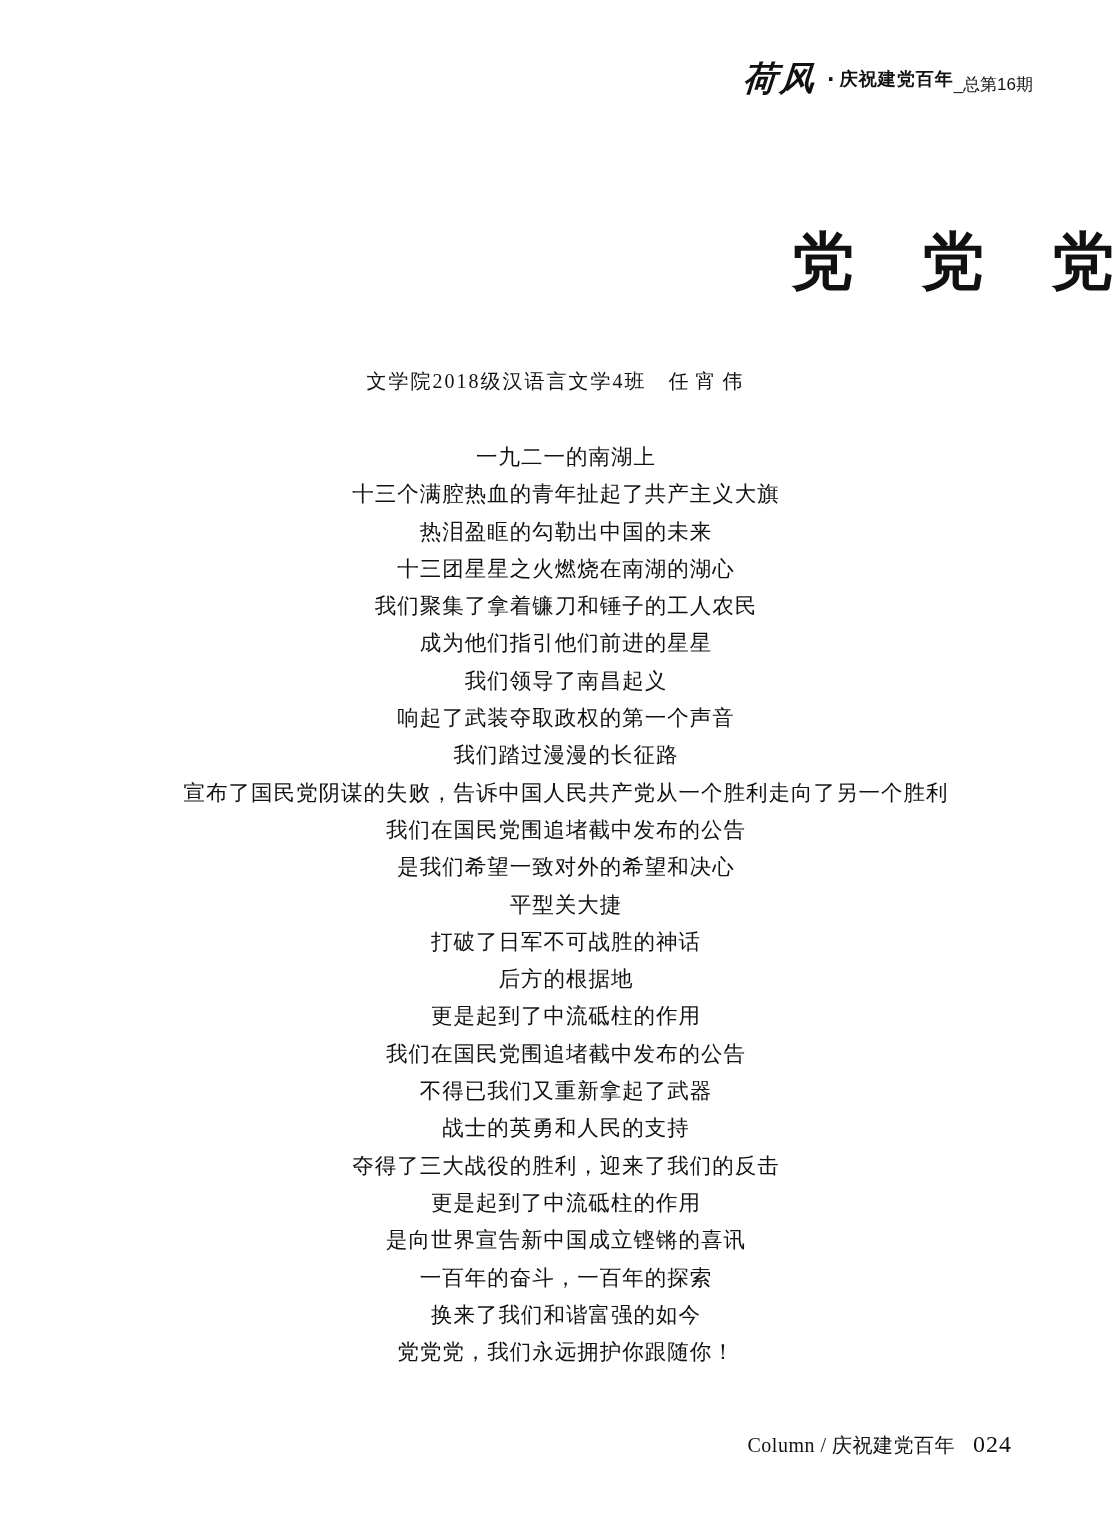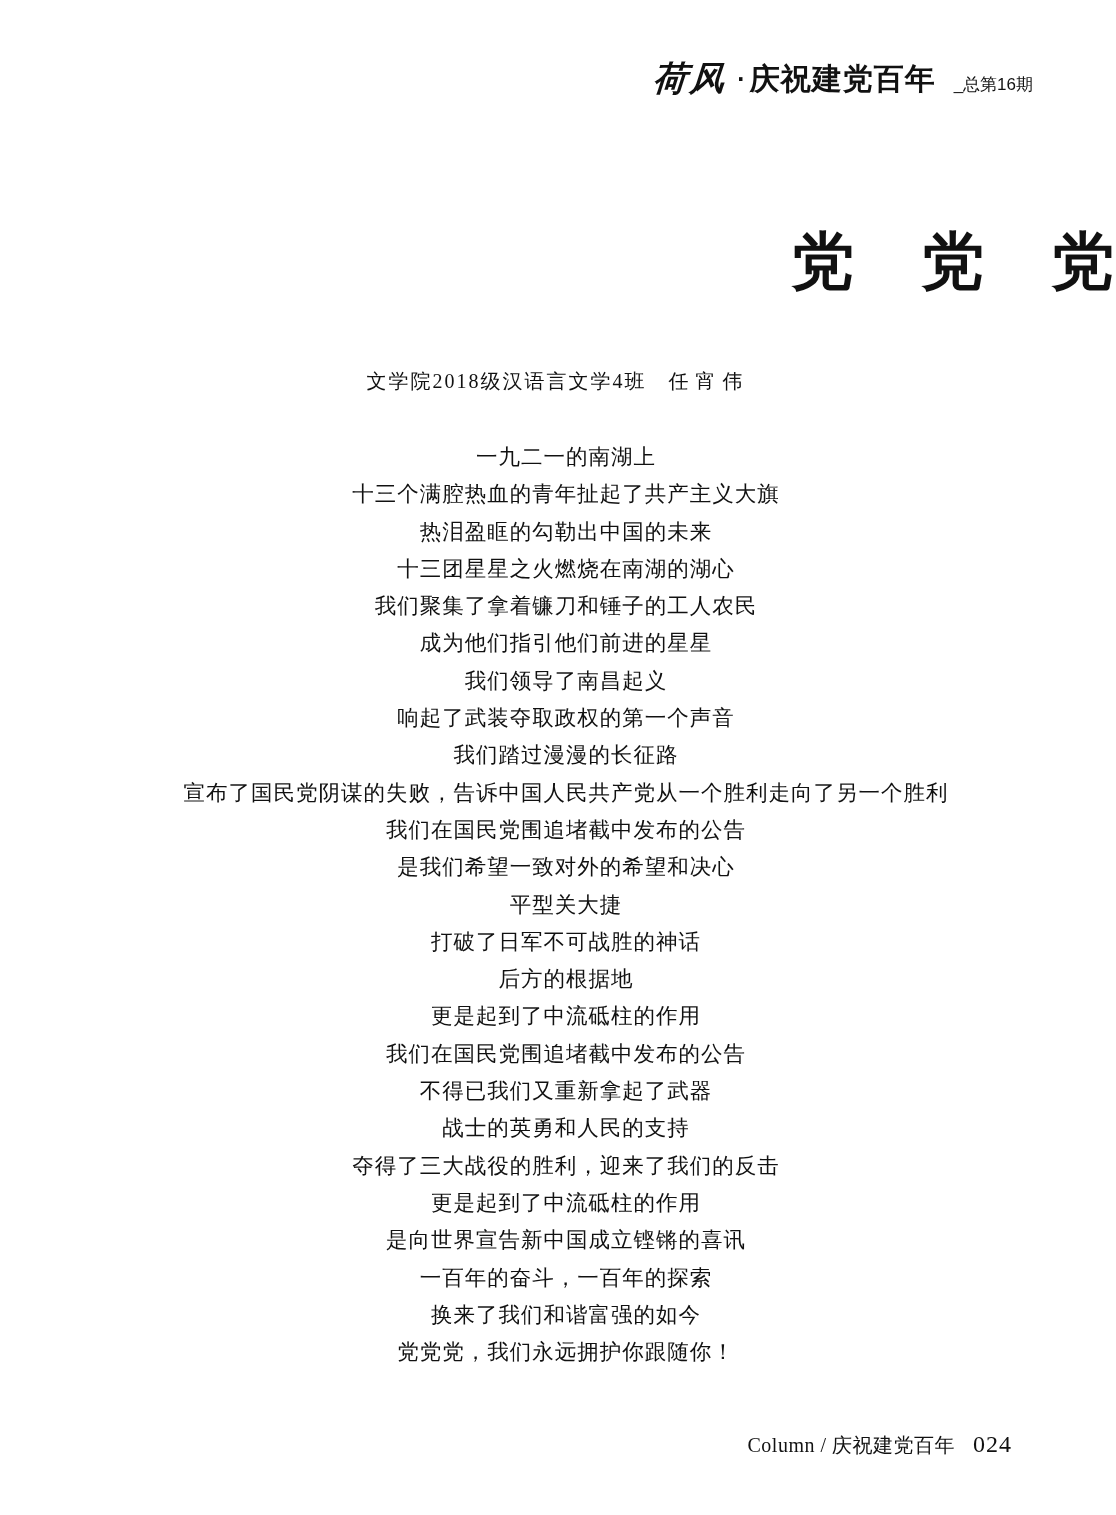--- a/index.html
+++ b/index.html
@@ -34,29 +34,29 @@
   .header-dot {
     font-family: "Liberation Sans", "DejaVu Sans", sans-serif;
     font-weight: bold;
     font-size: 25px;
     margin: 0 4px 0 10px;
     line-height: 1;
   }
   .header-title {
     font-family: "Liberation Sans", "DejaVu Sans", sans-serif;
     font-weight: bold;
-    font-size: 30px;
+    font-size: 18px;
     letter-spacing: 1px;
     line-height: 1;
   }
   .header-issue {
     font-family: "Liberation Sans", "DejaVu Sans", sans-serif;
     font-weight: normal;
     font-size: 17px;
-    margin-left: 18px;
+    margin-left: 0;
     align-self: flex-end;
     padding-bottom: 1px;
     line-height: 1.2;
   }
 
   
   .article-title {
     position: absolute;
     top: 228px;
     left: 0;

